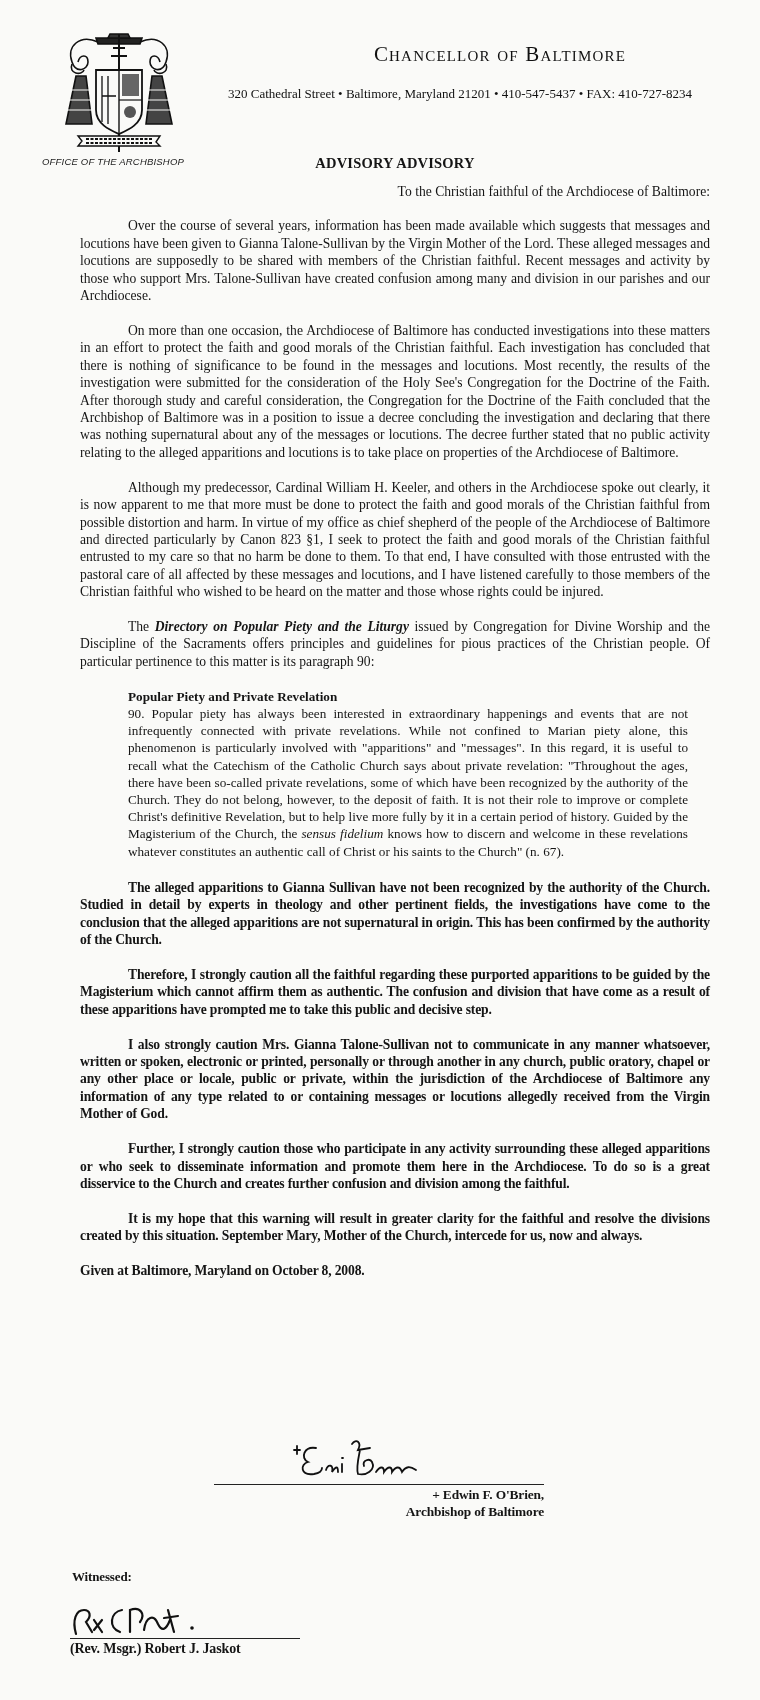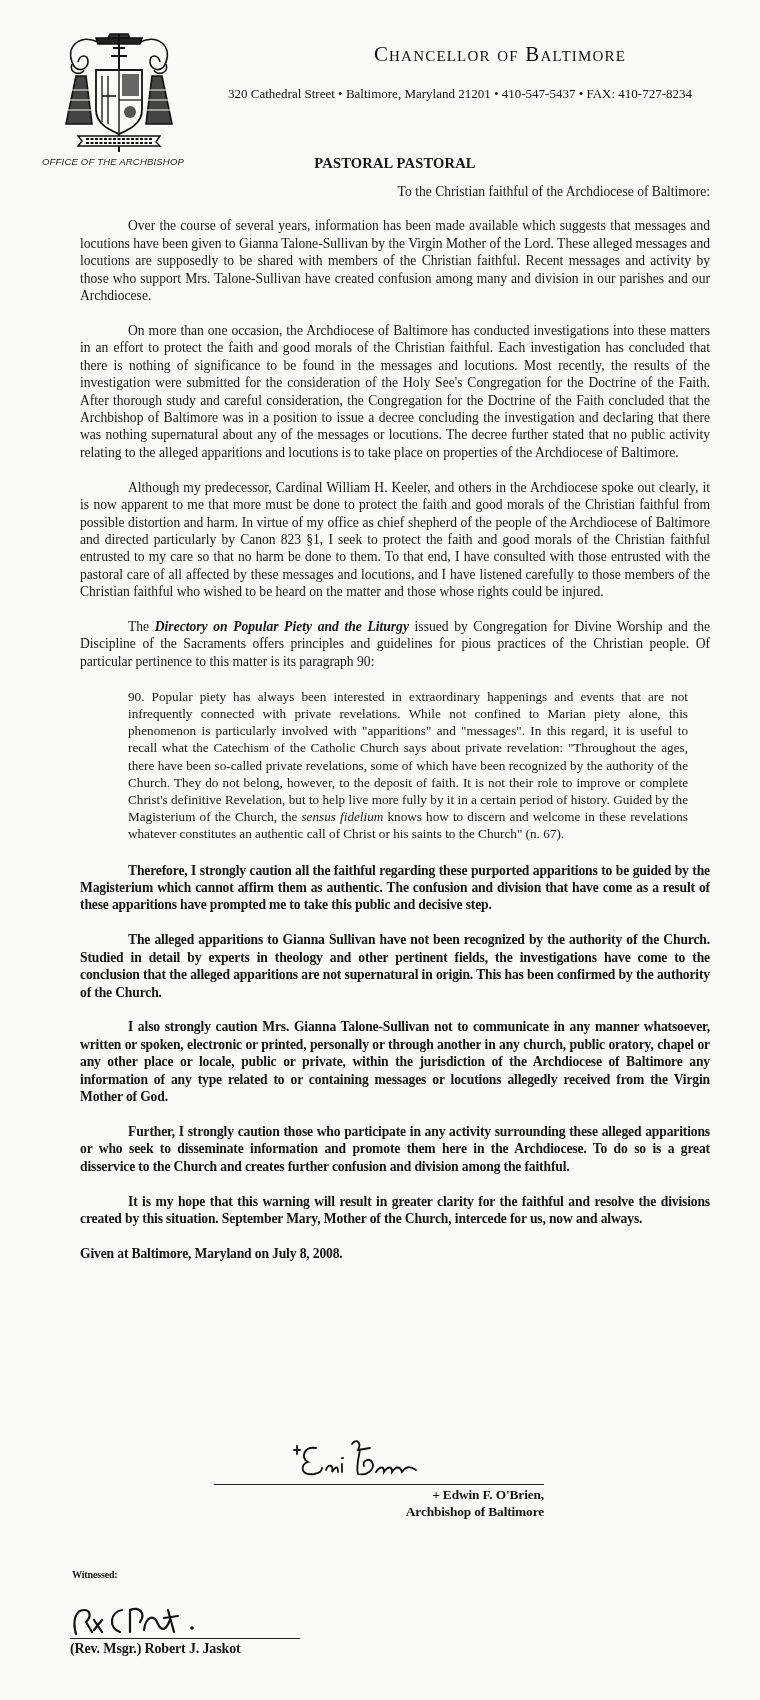--- a/index.html
+++ b/index.html
@@ -133,21 +133,21 @@
       width: 330px;
       text-align: right;
       font-size: 13.4px;
     }
     .sig-name { top: 51px; }
     .sig-title { top: 68px; }
     .witness-label {
       position: absolute;
       left: 72px;
       top: 1569px;
-      font-size: 10px;
+      font-size: 13px;
     }
     .witness-sig {
       position: absolute;
       left: 70px;
       top: 1600px;
       width: 130px;
       height: 36px;
     }
     .witness-line {
       position: absolute;
@@ -204,42 +204,43 @@
 
       <path d="M20 112 L102 112 L98 118 L102 122 L20 122 L24 117 Z" fill="#fafaf8" stroke-width="1.4"></path>
       <path d="M28 115 L94 115 M28 119 L94 119" stroke-width="2" stroke-dasharray="3 1.5"></path>
     </svg>
   </div>
   <div class="office">OFFICE OF THE ARCHBISHOP</div>
 
   <div class="org-title">Chancellor of Baltimore</div>
   <div class="org-address">320 Cathedral Street • Baltimore, Maryland 21201 • 410-547-5437 • FAX: 410-727-8234</div>
 
-  <div class="advisory-title">PASTORAL PASTORAL</div>
+  <div class="advisory-title">ADVISORY ADVISORY</div>
 
   <div class="body">
     <p class="salutation">To the Christian faithful of the Archdiocese of Baltimore:</p>
 
     <p class="para">Over the course of several years, information has been made available which suggests that messages and locutions have been given to Gianna Talone-Sullivan by the Virgin Mother of the Lord.  These alleged messages and locutions are supposedly to be shared with members of the Christian faithful.  Recent messages and activity by those who support Mrs. Talone-Sullivan have created confusion among many and division in our parishes and our Archdiocese.</p>
     <p class="para">On more than one occasion, the Archdiocese of Baltimore has conducted investigations into these matters in an effort to protect the faith and good morals of the Christian faithful.  Each investigation has concluded that there is nothing of significance to be found in the messages and locutions.  Most recently, the results of the investigation were submitted for the consideration of the Holy See's Congregation for the Doctrine of the Faith.  After thorough study and careful consideration, the Congregation for the Doctrine of the Faith concluded that the Archbishop of Baltimore was in a position to issue a decree concluding the investigation and declaring that there was nothing supernatural about any of the messages or locutions.  The decree further stated that no public activity relating to the alleged apparitions and locutions is to take place on properties of the Archdiocese of Baltimore.</p>
     <p class="para">Although my predecessor, Cardinal William H. Keeler, and others in the Archdiocese spoke out clearly, it is now apparent to me that more must be done to protect the faith and good morals of the Christian faithful from possible distortion and harm.  In virtue of my office as chief shepherd of the people of the Archdiocese of Baltimore and directed particularly by Canon 823 §1, I seek to protect the faith and good morals of the Christian faithful entrusted to my care so that no harm be done to them.  To that end, I have consulted with those entrusted with the pastoral care of all affected by these messages and locutions, and I have listened carefully to those members of the Christian faithful who wished to be heard on the matter and those whose rights could be injured.</p>
 
     <p class="para"><span>The </span><b><i>Directory on Popular Piety and the Liturgy</i></b><span> issued by Congregation for Divine Worship and the Discipline of the Sacraments offers principles and guidelines for pious practices of the Christian people.  Of particular pertinence to this matter is its paragraph 90:</span></p>
 
     <div class="quote">
+      <p class="quote-title">Popular Piety and Private Revelation</p>
       <p class="quote-body"><span>90. Popular piety has always been interested in extraordinary happenings and events that are not infrequently connected with private revelations. While not confined to Marian piety alone, this phenomenon is particularly involved with "apparitions" and "messages". In this regard, it is useful to recall what the Catechism of the Catholic Church says about private revelation: "Throughout the ages, there have been so-called private revelations, some of which have been recognized by the authority of the Church. They do not belong, however, to the deposit of faith. It is not their role to improve or complete Christ's definitive Revelation, but to help live more fully by it in a certain period of history. Guided by the Magisterium of the Church, the </span><span class="em">sensus fidelium</span><span> knows how to discern and welcome in these revelations whatever constitutes an authentic call of Christ or his saints to the Church" (n. 67).</span></p>
     </div>
 
+    <p class="para bold-scan">The alleged apparitions to Gianna Sullivan have not been recognized by the authority of the Church.   Studied in detail by experts in theology and other pertinent fields, the investigations have come to the conclusion that the alleged apparitions are not supernatural in origin.  This has been confirmed by the authority of the Church.</p>
     <p class="para bold-scan">Therefore, I strongly caution all the faithful regarding these purported apparitions to be guided by the Magisterium which cannot affirm them as authentic.  The confusion and division that have come as a result of these apparitions have prompted me to take this public and decisive step.</p>
-    <p class="para bold-scan">The alleged apparitions to Gianna Sullivan have not been recognized by the authority of the Church.   Studied in detail by experts in theology and other pertinent fields, the investigations have come to the conclusion that the alleged apparitions are not supernatural in origin.  This has been confirmed by the authority of the Church.</p>
     <p class="para bold-scan">I also strongly caution Mrs. Gianna Talone-Sullivan not to communicate in any manner whatsoever, written or spoken, electronic or printed, personally or through another in any church, public oratory, chapel or any other place or locale, public or private, within the jurisdiction of the Archdiocese of Baltimore any information of any type related to or containing messages or locutions allegedly received from the Virgin Mother of God.</p>
     <p class="para bold-scan">Further, I strongly caution those who participate in any activity surrounding these alleged apparitions or who seek to disseminate information and promote them here in the Archdiocese.  To do so is a great disservice to the Church and creates further confusion and division among the faithful.</p>
     <p class="para bold-scan">It is my hope that this warning will result in greater clarity for the faithful and resolve the divisions created by this situation.  September Mary, Mother of the Church, intercede for us, now and always.</p>
 
-    <p class="given bold-scan">Given at Baltimore, Maryland on July 8, 2008.</p>
+    <p class="given bold-scan">Given at Baltimore, Maryland on October 8, 2008.</p>
   </div>
 
   <div class="sig-block">
     <svg class="sig-svg" viewBox="0 0 150 46" fill="none" stroke="#111" stroke-width="1.8" stroke-linecap="round">
       <path d="M8 14 L14 14 M11 10 L11 18"></path>
       <path d="M30 12 C18 10, 14 22, 22 26 C14 28, 14 40, 28 38 C34 37, 36 34, 36 32"></path>
       <path d="M40 34 C42 28, 48 28, 46 36 C50 30, 52 30, 52 36 M56 28 L56 36 M56 22 L57 22"></path>
       <path d="M66 8 C70 2, 76 6, 72 14 L84 12 M74 14 C72 24, 70 32, 72 38 C80 40, 90 34, 86 26 C84 22, 76 24, 78 30"></path>
       <path d="M90 36 C94 30, 98 30, 98 36 C102 30, 106 30, 106 36 C110 30, 114 30, 116 36 C120 30, 124 30, 130 34"></path>
     </svg>

